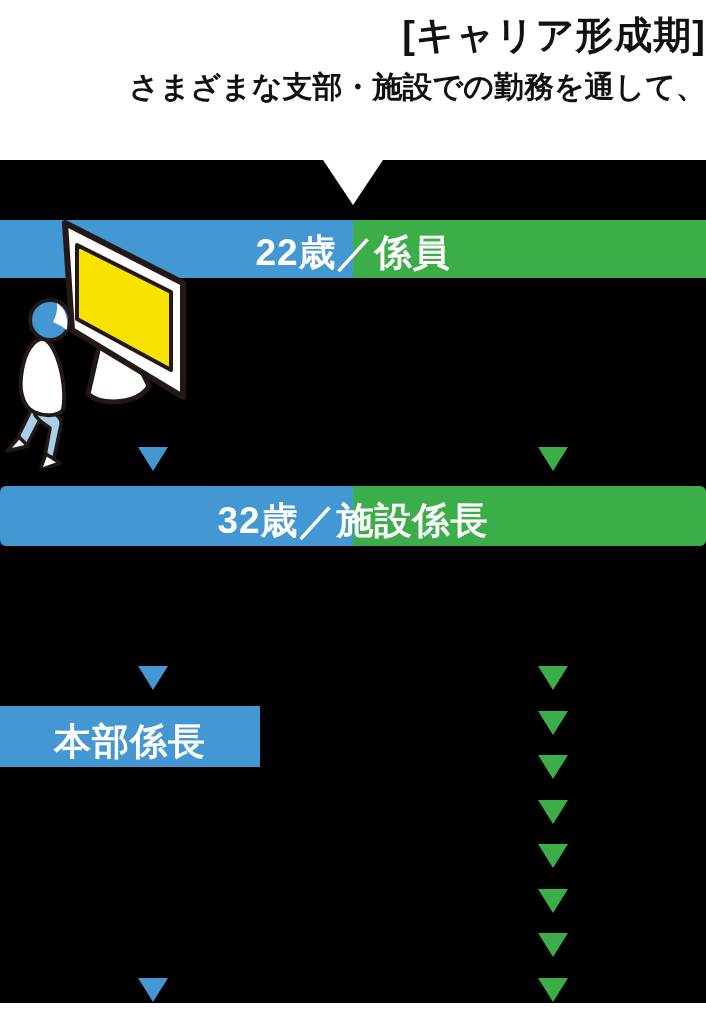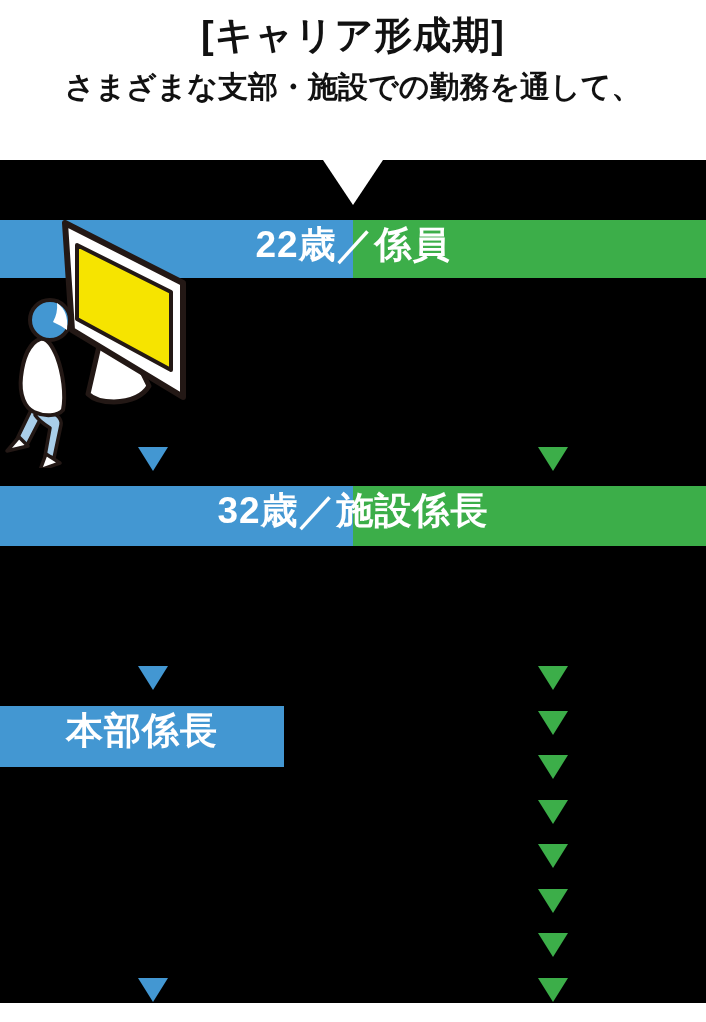--- a/index.html
+++ b/index.html
@@ -1,43 +1,43 @@
 <!DOCTYPE html>
 <html style="--blue: #4397d2; --green: #3cae49; --light_blue: #a9cee9; --yellow: #f6e400; --outline: #231815; --black: #000000; --white: #ffffff;"><head>
 <meta charset="utf-8">
 <style>
   html,body{margin:0;padding:0;background:#fff;}
   .page{
     position:relative;width:706px;height:1022px;background:var(--white,#fff);
     overflow:hidden;font-family:"Liberation Sans","DejaVu Sans",sans-serif;
   }
   
-  .header{position:absolute;top:0;left:0;width:706px;height:160px;text-align:center;color:#111;}
+  .header{position:absolute;top:0;left:0;width:706px;height:160px;text-align:right;color:#111;}
   .title{margin:11px 0 0;font-size:38px;font-weight:800;letter-spacing:1px;line-height:1.3;}
   .subtitle{margin:8px 0 0;font-size:30px;font-weight:600;line-height:37px;}
   .subtitle-line{display:block;}
   
   .panel{position:absolute;top:160px;left:0;width:706px;height:843px;background:var(--black,#000);}
   .notch{
     position:absolute;left:323px;top:0;width:0;height:0;
     border-left:30px solid transparent;border-right:30px solid transparent;
     border-top:45px solid var(--white,#fff);
   }
   
   .banner{
-    position:absolute;left:0;display:flex;align-items:flex-start;justify-content:center;
+    position:absolute;left:0;display:flex;align-items:flex-end;justify-content:center;
     color:var(--white,#fff);font-weight:800;letter-spacing:1px;white-space:nowrap;
   }
   .banner-split{
     width:706px;
     background:linear-gradient(90deg,var(--blue,#4397d2) 0 50%,var(--green,#3cae49) 50% 100%);
   }
   .banner-1{top:60px;height:58px;font-size:37px;}
-  .banner-2{top:326px;height:60px;font-size:37px;}
-  .banner-3{top:546px;height:61px;width:284px;background:var(--blue,#4397d2);font-size:37px;}
+  .banner-2{top:326px;height:60px;font-size:37px;border-radius:6px;}
+  .banner-3{top:546px;height:61px;width:260px;background:var(--blue,#4397d2);font-size:37px;}
   
   .arrow{width:0;height:0;border-left:15px solid transparent;border-right:15px solid transparent;}
   .arrow.blue{border-top:24px solid var(--blue,#4397d2);}
   .arrow.green{border-top:24px solid var(--green,#3cae49);}
   .arrow.abs{position:absolute;}
   .a-b1{left:138px;top:287px;}
   .a-g1{left:538px;top:287px;}
   .a-b2{left:138px;top:506px;}
   .a-b3{left:138px;top:818px;}
   .arrow-chain{position:absolute;left:538px;top:506px;display:flex;flex-direction:column;gap:20.5px;}

